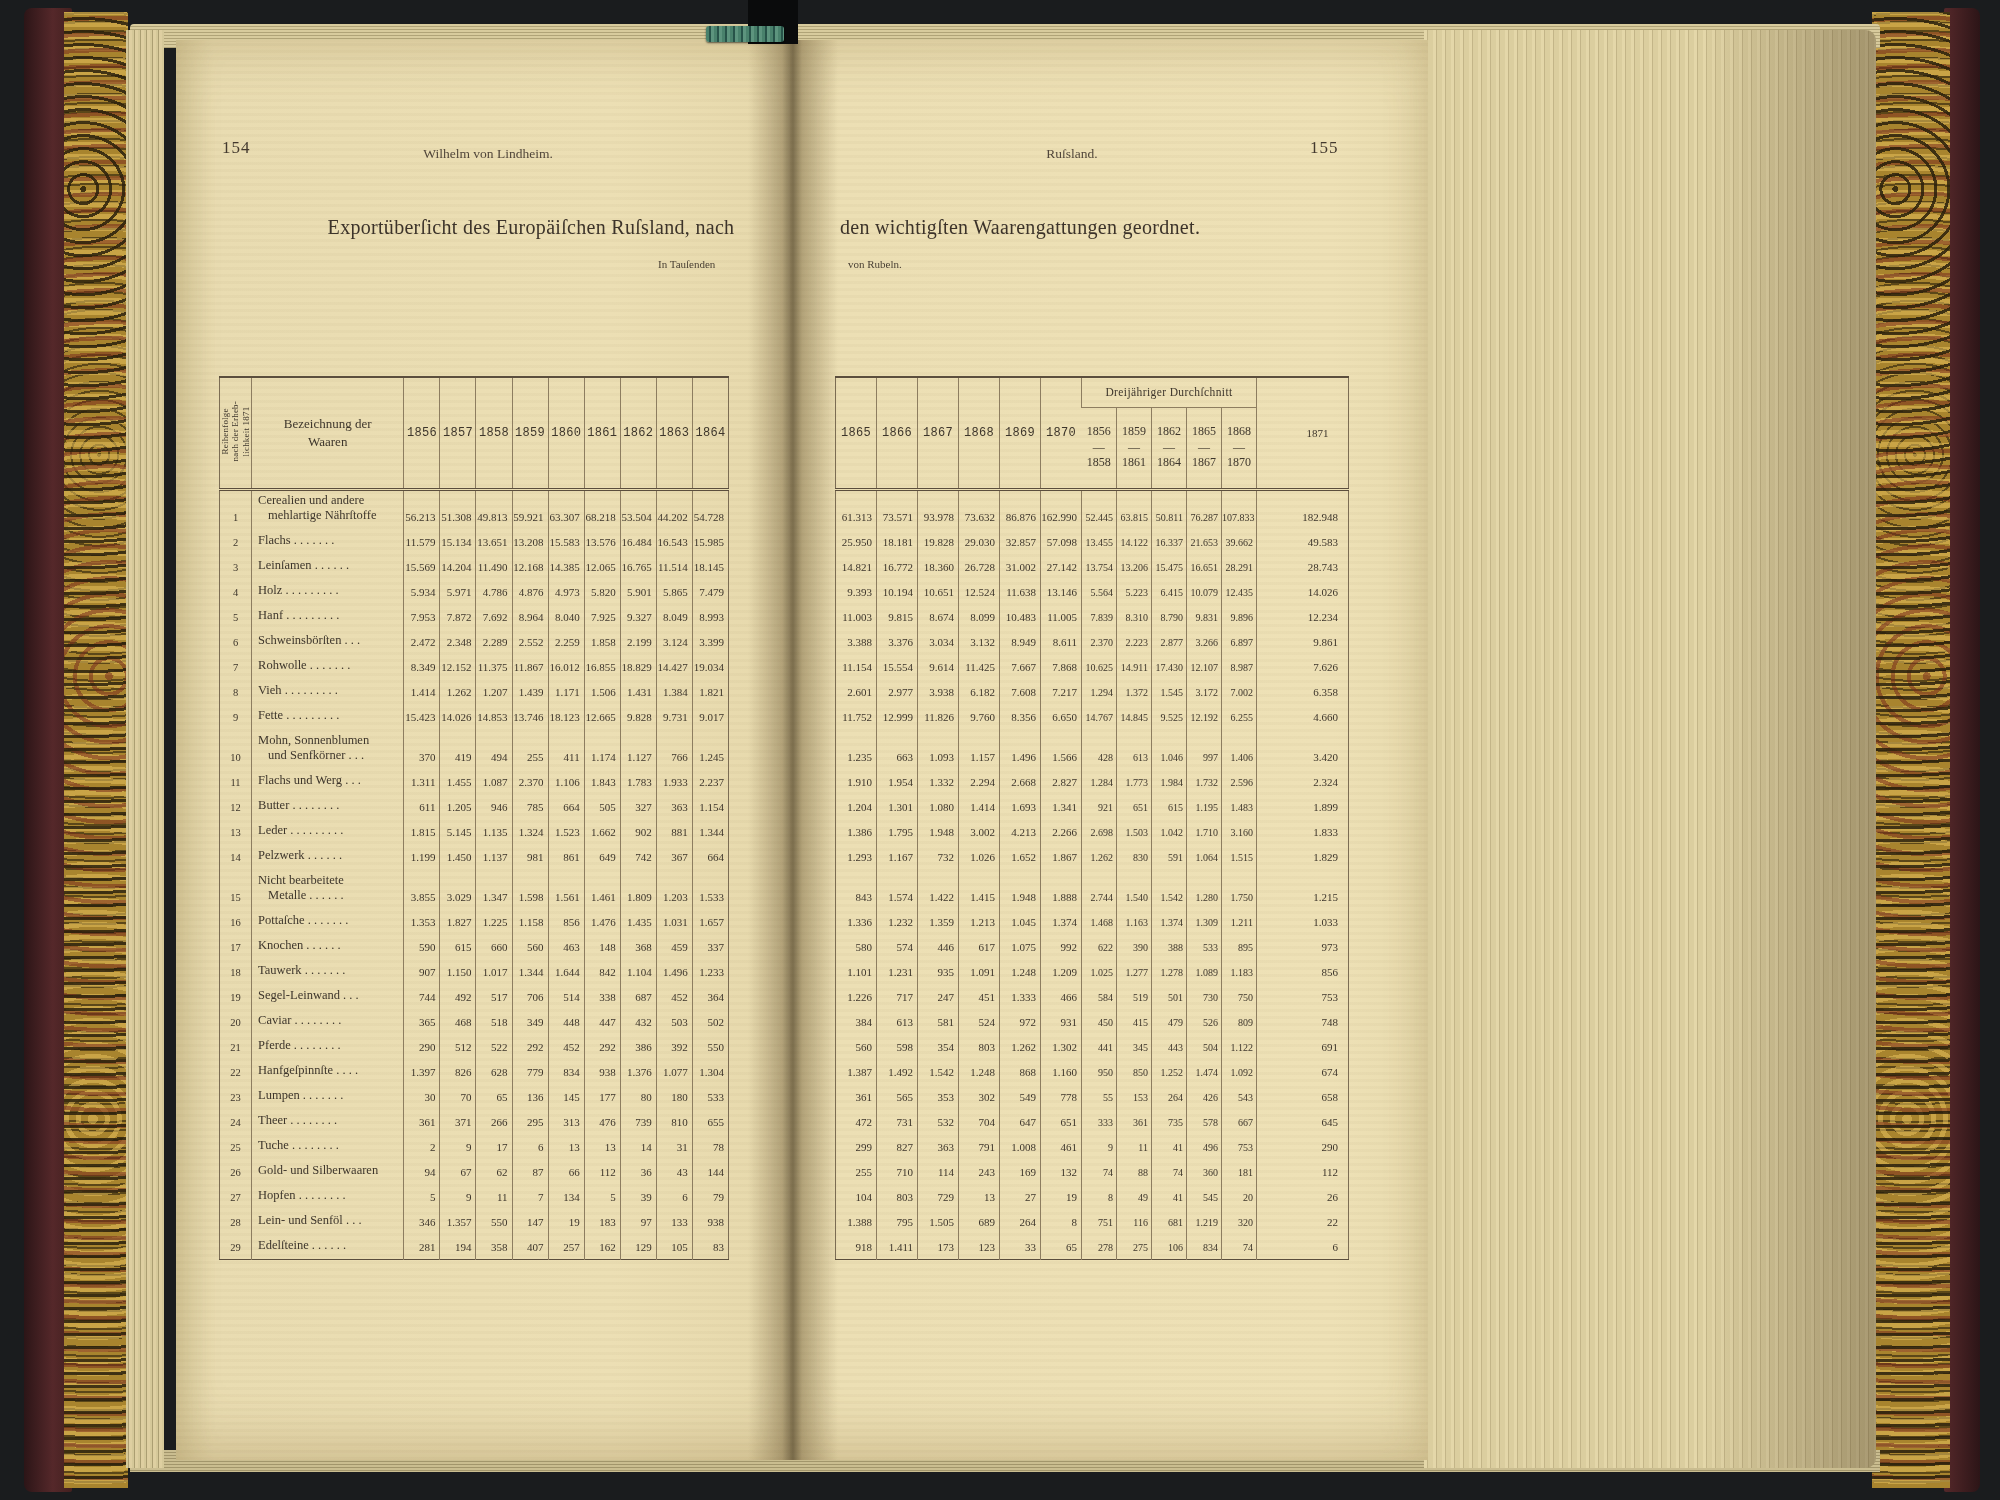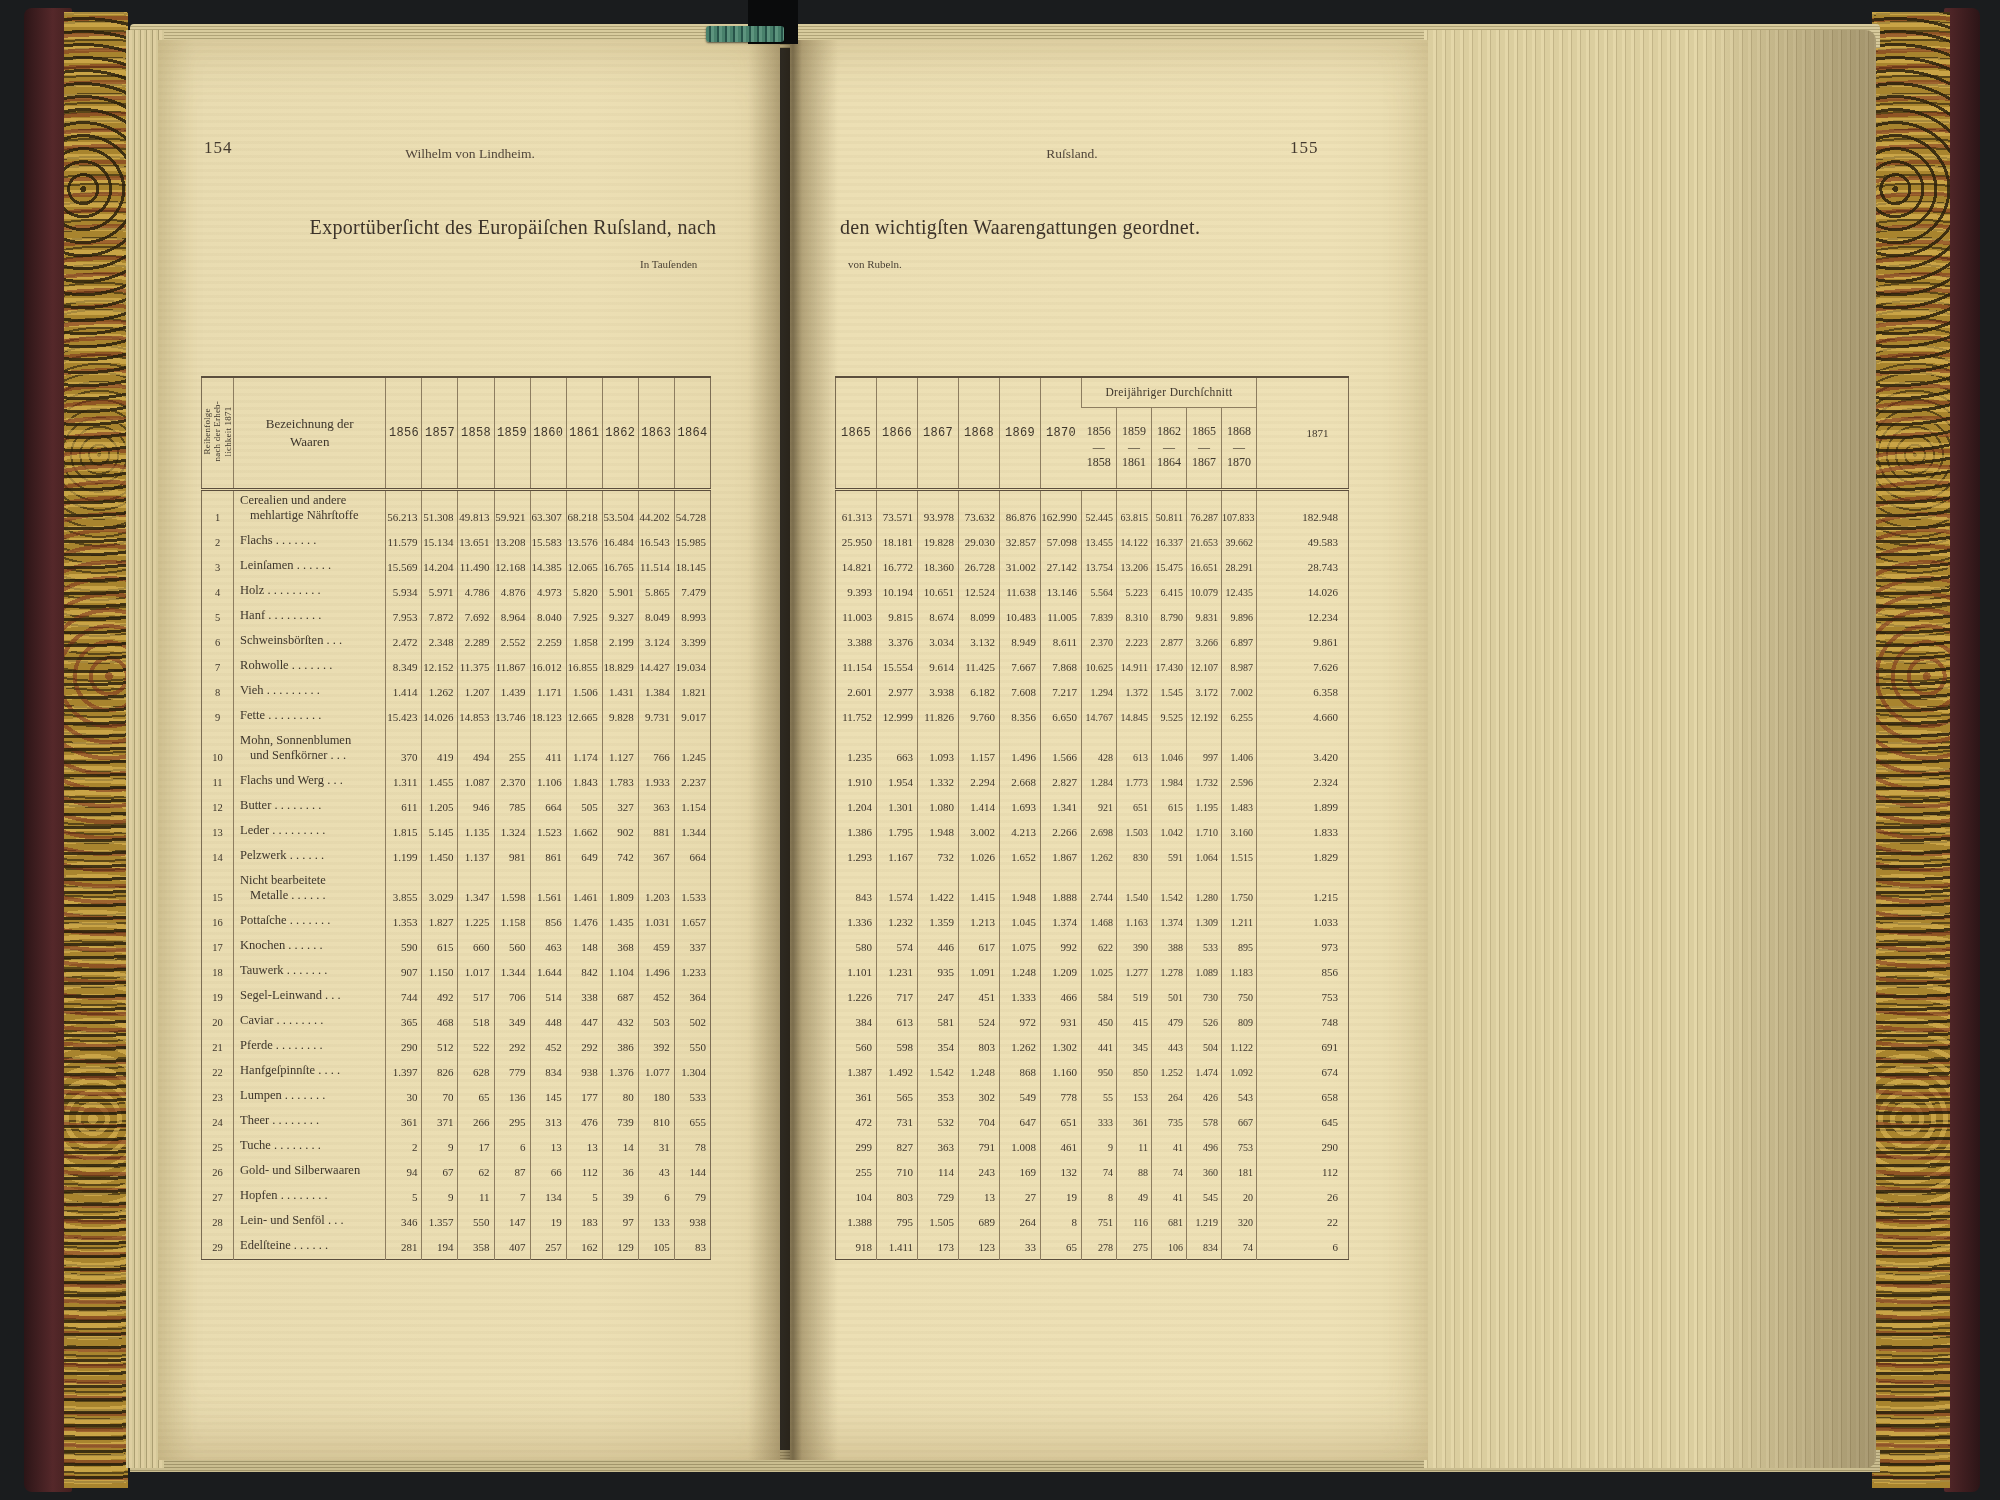--- a/index.html
+++ b/index.html
@@ -35,41 +35,41 @@
     background:repeating-linear-gradient(180deg,#cabd90 0 2px,#a2956b 2px 3px);}
   .stack{position:absolute;z-index:4;}
   .stack-left{left:126px;top:30px;width:38px;height:1438px;
     background:repeating-linear-gradient(90deg,#d5c899 0 2px,#ab9e72 2px 3px,#decfa1 3px 6px);}
   .stack-right{left:1424px;top:30px;width:452px;height:1438px;
     background:
       linear-gradient(90deg,rgba(0,0,0,0) 0%,rgba(0,0,0,0) 62%,rgba(70,52,24,.38) 100%),
       repeating-linear-gradient(90deg,#e4d7a9 0 3px,#c3b588 3px 4px,#dbce9f 4px 9px);
     border-radius:0 10px 10px 0;}
   .page{position:absolute;z-index:5;top:40px;height:1420px;}
-  .page-left{left:158px;width:622px;
+  .page-left{left:176px;width:622px;
     background:
       repeating-linear-gradient(0deg, rgba(120,100,60,.04) 0 3px, rgba(0,0,0,0) 3px 7px),
       linear-gradient(90deg,#ddd0a2 0,#e9dcb1 6%,#ecdfb4 70%,#e6d8ab 100%);
     box-shadow:inset 0 20px 40px rgba(150,125,70,.18), inset 0 -25px 45px rgba(140,115,60,.22);}
   .page-right{left:790px;width:638px;
     background:
       repeating-linear-gradient(0deg, rgba(120,100,60,.04) 0 3px, rgba(0,0,0,0) 3px 7px),
       linear-gradient(90deg,#e2d4a6 0,#ecdfb4 8%,#eee1b6 85%,#e8dbae 100%);
     box-shadow:inset 0 20px 40px rgba(150,125,70,.18), inset 0 -25px 45px rgba(140,115,60,.22);}
   .gutter{position:absolute;z-index:6;left:748px;top:40px;width:90px;height:1420px;pointer-events:none;
     background:linear-gradient(90deg,rgba(90,72,40,0) 0%,rgba(86,68,38,.32) 38%,rgba(52,40,20,.55) 50%,rgba(86,68,38,.30) 60%,rgba(90,72,40,0) 100%);}
   .spine-gap{position:absolute;z-index:7;left:748px;top:0;width:50px;height:44px;background:#0a0b0c;}
   .headband{position:absolute;z-index:8;left:706px;top:26px;width:78px;height:16px;
     background:repeating-linear-gradient(90deg,#49816c 0 3px,#275349 3px 5px,#5d947e 5px 8px);
     border-radius:3px;box-shadow:0 1px 2px rgba(0,0,0,.6);}
 
   
   .pagenum{position:absolute;font-size:17px;color:#43392e;letter-spacing:1px;}
   .pn-left{left:46px;top:98px;}
-  .pn-right{left:500px;top:98px;}
+  .pn-right{left:520px;top:98px;}
   .runhead{position:absolute;font-size:13.5px;color:#51463a;text-align:center;width:300px;}
   .rh-left{left:162px;top:106px;}
   .rh-right{left:132px;top:106px;}
   .title{position:absolute;font-size:20px;color:#3c332a;letter-spacing:.3px;}
   .title-left{left:100px;top:176px;width:510px;text-align:center;}
   .title-right{left:50px;top:176px;}
   .unitnote{position:absolute;font-size:11px;color:#4a4034;}
   .un-left{left:482px;top:218px;}
   .un-right{left:58px;top:218px;}
 

